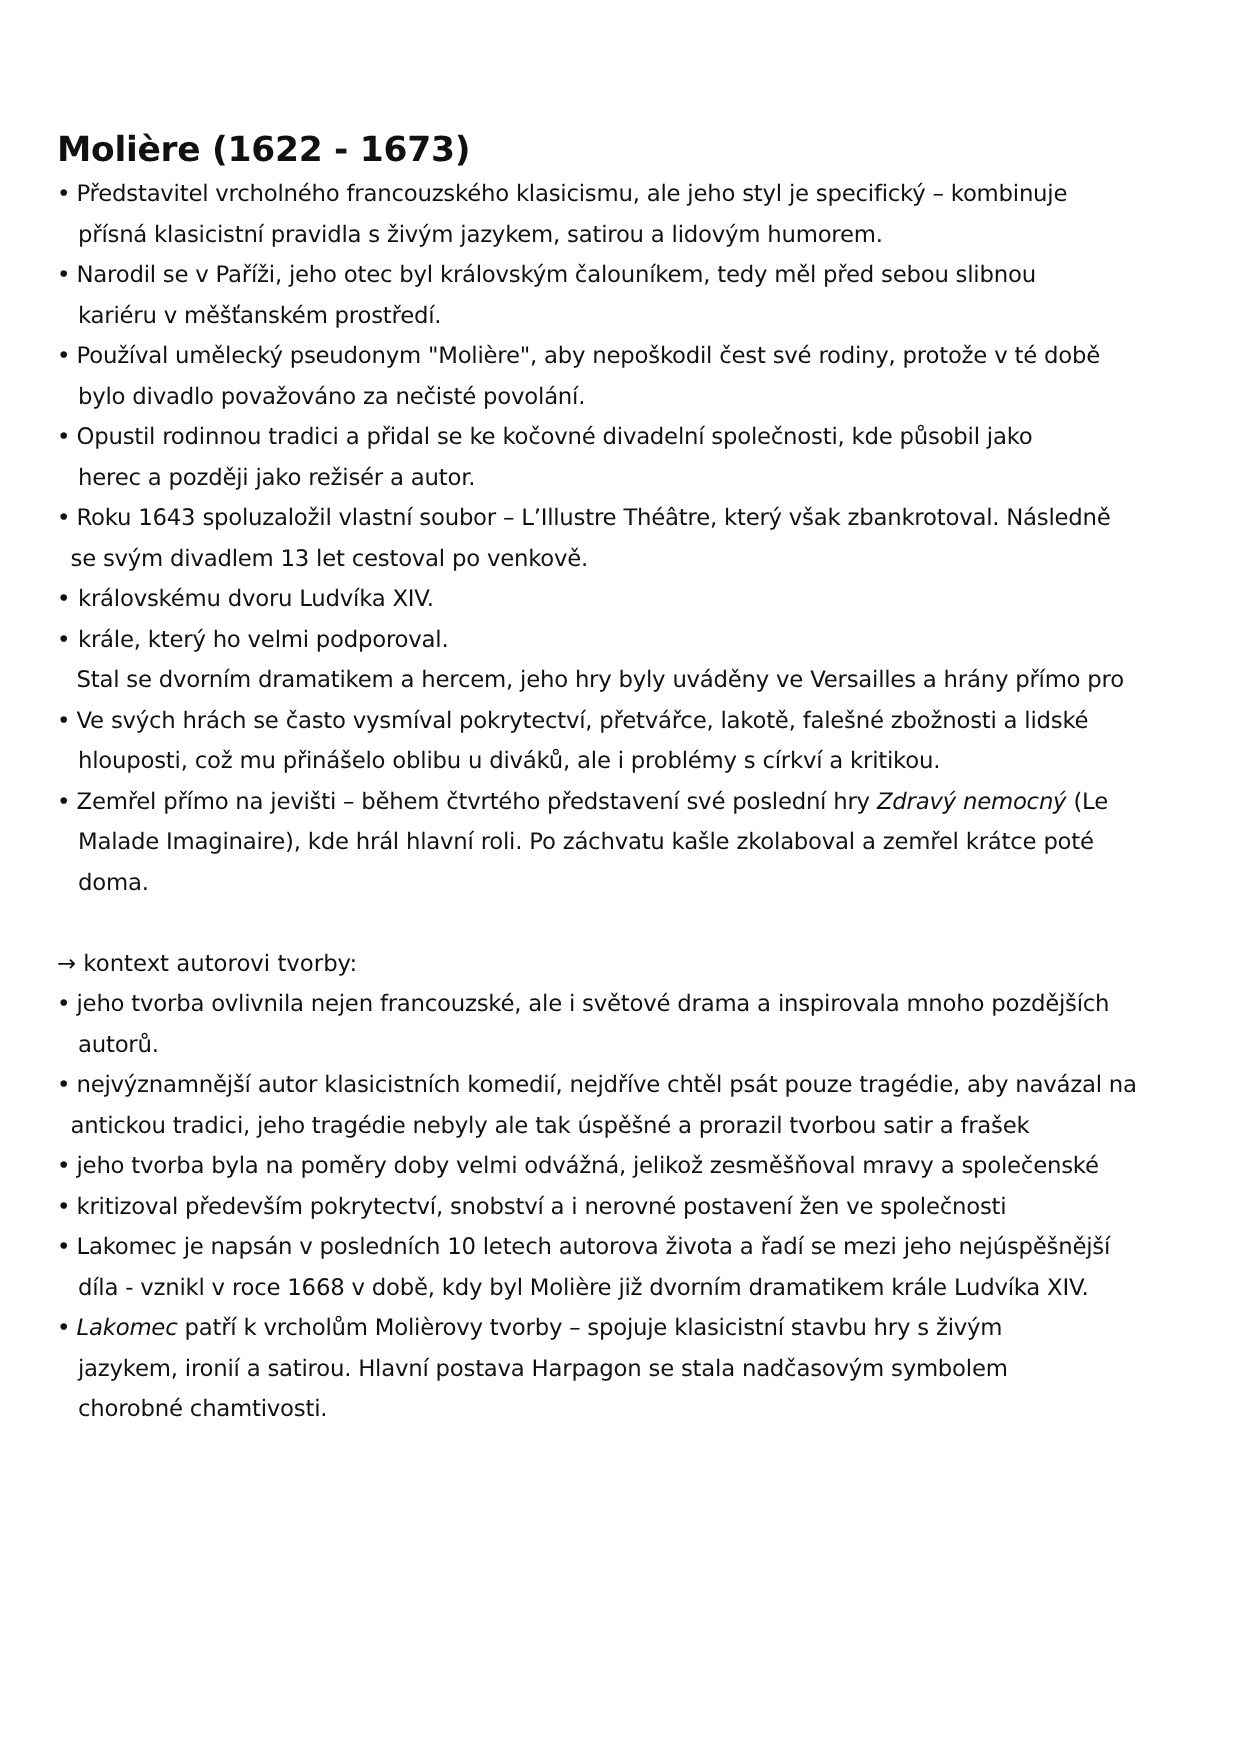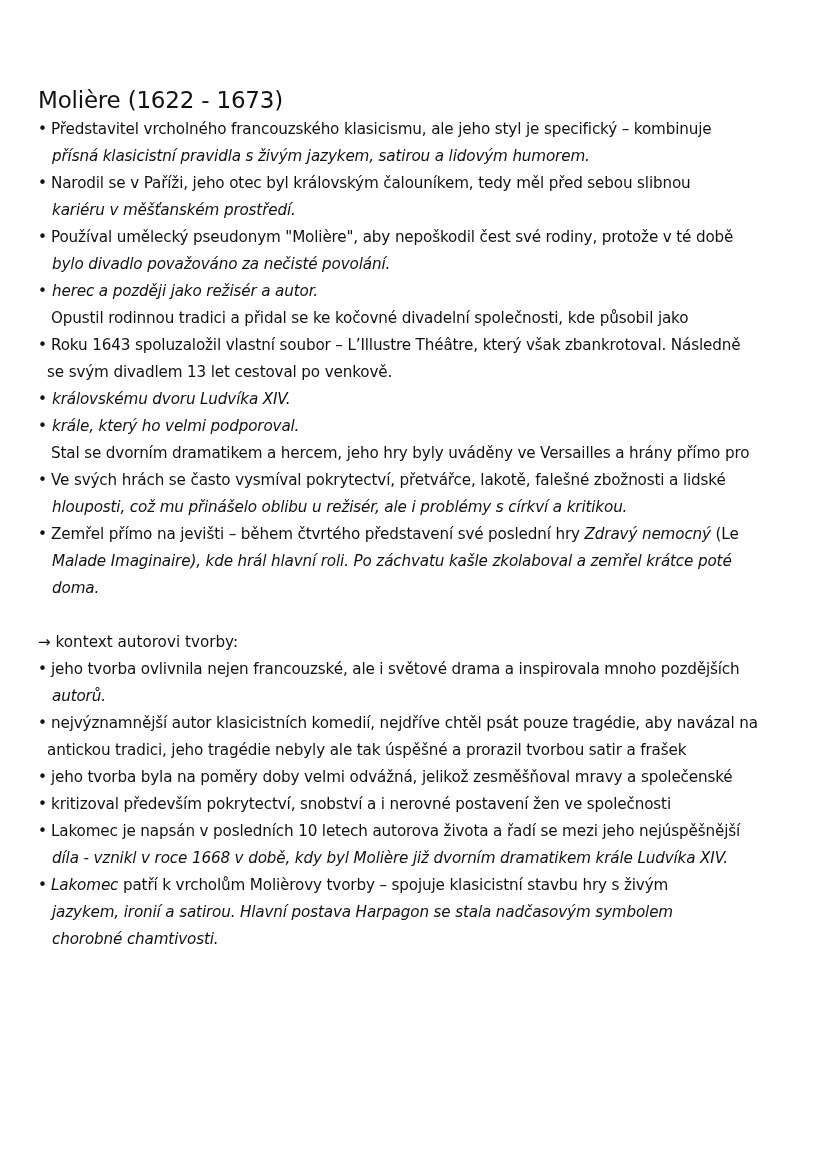--- a/index.html
+++ b/index.html
@@ -1,24 +1,24 @@
 <!DOCTYPE html>
 <html><head>
 <meta charset="utf-8">
 <style>
   html, body { margin: 0; padding: 0; background: #ffffff; }
   body { width: 828px; height: 1170px; position: relative; overflow: hidden;
          font-family: "DejaVu Sans", "Liberation Sans", sans-serif; color: #111111; }
   .page { position: absolute; left: 38px; top: 84px; width: 760px; }
-  h1 { margin: 0; font-size: 23px; font-weight: normal; line-height: 32px; letter-spacing: -0.2px; }
+  h1 { margin: 0; font-size: 23px; font-weight: bold; line-height: 32px; letter-spacing: -0.2px; }
   ul { list-style: none; margin: 0; padding: 0; }
   li { position: relative; font-size: 15.2px; line-height: 27px; padding-left: 13px; letter-spacing: -0.15px; }
   li .bullet { position: absolute; left: 0; top: 0; }
   .line { display: block; white-space: nowrap; }
-  .line.cont { padding-left: 1px; font-style: italic; }
+  .line.cont { padding-left: 1px; }
   em { font-style: italic; }
   .gap { height: 27px; }
   .sub { font-size: 15.2px; line-height: 27px; font-weight: normal; margin: 0; }
 </style>
 </head>
 <body>
 
 <div class="page">
   <h1>Molière (1622 - 1673)</h1>
 
@@ -33,41 +33,41 @@
       <span class="line">Narodil se v Paříži, jeho otec byl královským čalouníkem, tedy měl před sebou slibnou</span>
       <span class="line cont">kariéru v měšťanském prostředí.</span>
       </li>
     <li>
         <span class="bullet">•</span>
       <span class="line">Používal umělecký pseudonym "Molière", aby nepoškodil čest své rodiny, protože v té době</span>
       <span class="line cont">bylo divadlo považováno za nečisté povolání.</span>
       </li>
     <li>
         <span class="bullet">•</span>
+      <span class="line">Opustil rodinnou tradici a přidal se ke kočovné divadelní společnosti, kde působil jako</span>
       <span class="line cont">herec a později jako režisér a autor.</span>
-      <span class="line">Opustil rodinnou tradici a přidal se ke kočovné divadelní společnosti, kde působil jako</span>
       </li>
     <li>
         <span class="bullet">•</span>
       <span class="line">Roku 1643 spoluzaložil vlastní soubor – L’Illustre Théâtre, který však zbankrotoval. Následně</span>
       <span class="line" style="margin-left:-4px">se svým divadlem 13 let cestoval po venkově.</span>
       </li>
     <li>
         <span class="bullet">•</span>
       <span class="line cont">královskému dvoru Ludvíka XIV.</span>
       </li>
     <li>
         <span class="bullet">•</span>
       <span class="line cont">krále, který ho velmi podporoval.</span>
       <span class="line">Stal se dvorním dramatikem a hercem, jeho hry byly uváděny ve Versailles a hrány přímo pro</span>
       </li>
     <li>
         <span class="bullet">•</span>
       <span class="line">Ve svých hrách se často vysmíval pokrytectví, přetvářce, lakotě, falešné zbožnosti a lidské</span>
-      <span class="line cont">hlouposti, což mu přinášelo oblibu u režisér, ale i problémy s církví a kritikou.</span>
+      <span class="line cont">hlouposti, což mu přinášelo oblibu u diváků, ale i problémy s církví a kritikou.</span>
       </li>
     <li>
         <span class="bullet">•</span>
       <span class="line"><span>Zemřel přímo na jevišti – během čtvrtého představení své poslední hry </span><em>Zdravý nemocný</em><span> (Le</span></span>
       <span class="line cont">Malade Imaginaire), kde hrál hlavní roli. Po záchvatu kašle zkolaboval a zemřel krátce poté</span>
       <span class="line cont">doma.</span>
       </li>
   </ul>
 
   <div class="gap"></div>

